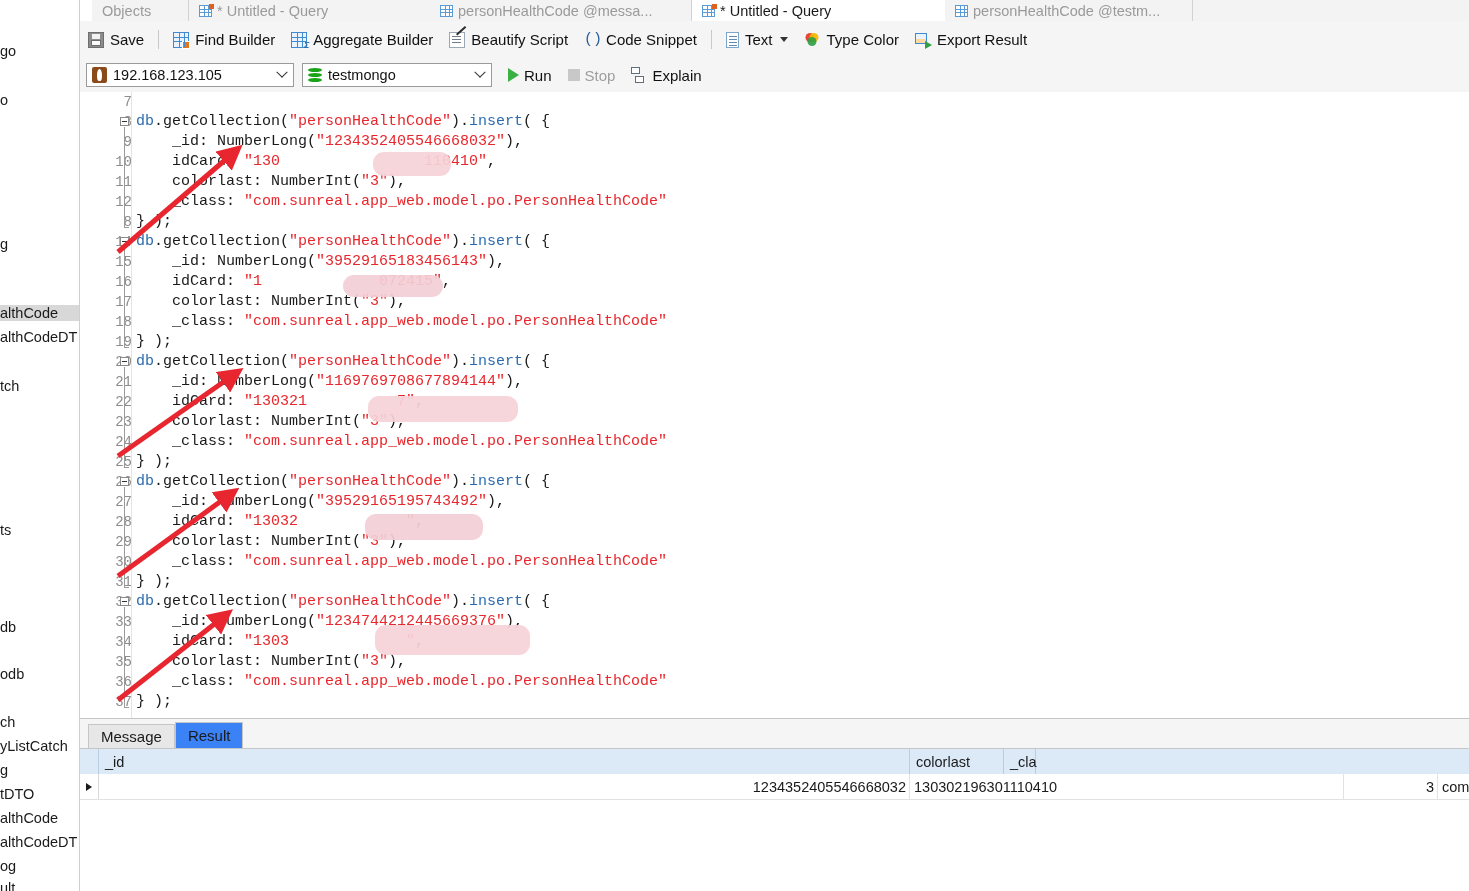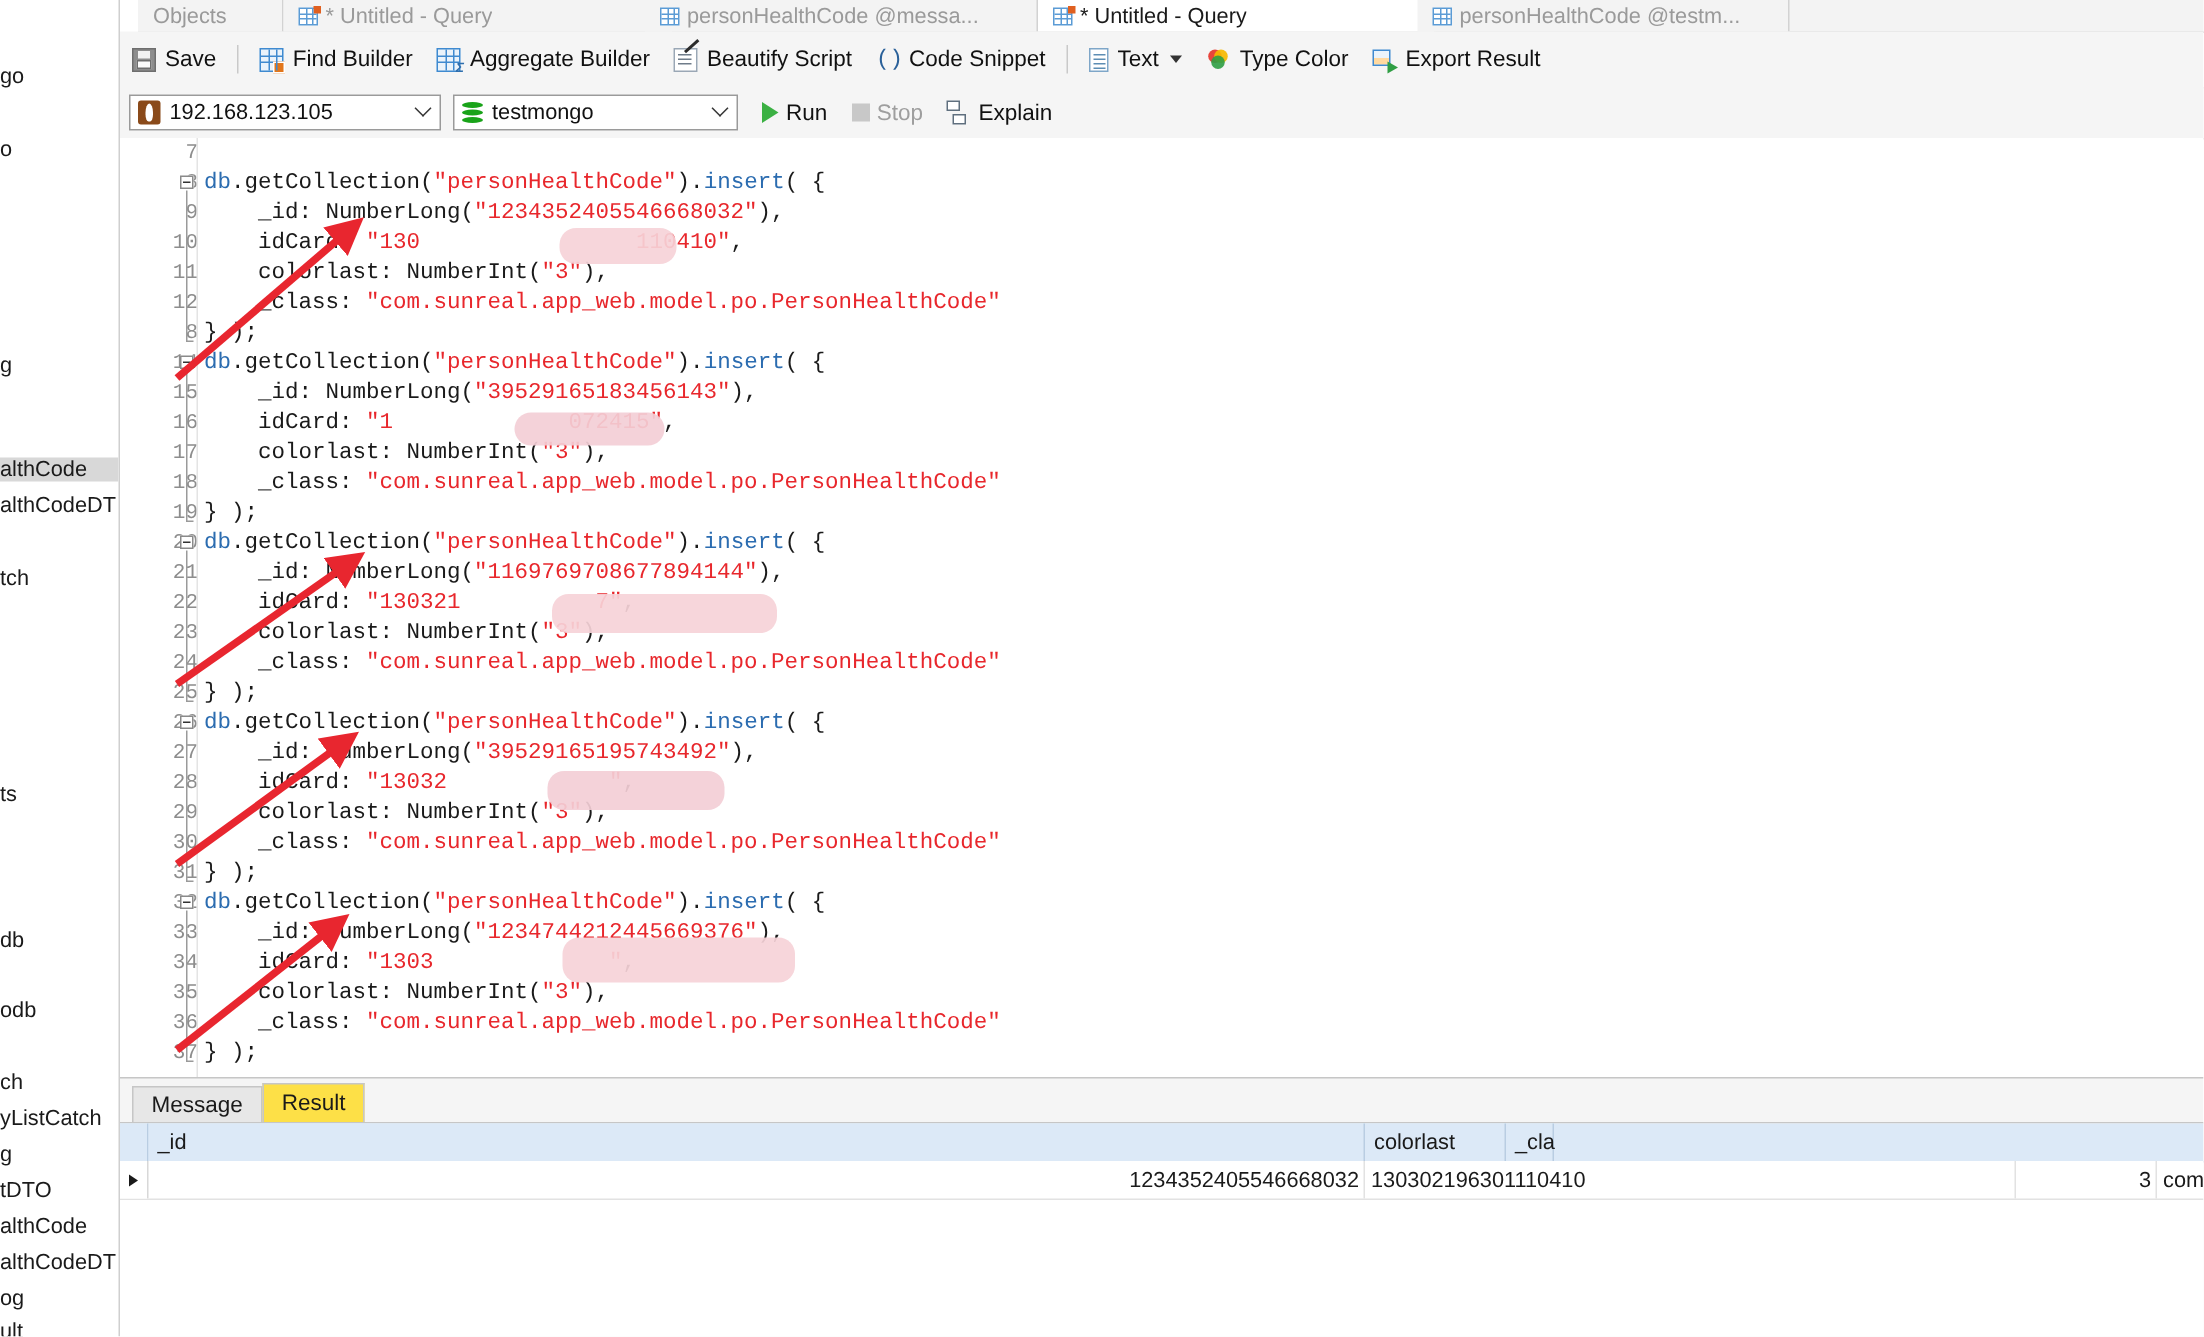--- a/index.html
+++ b/index.html
@@ -287,21 +287,21 @@
   #restabs {
     position: absolute; left: 0; top: 3px; height: 26px; display: flex;
     align-items: flex-end; padding-left: 8px;
   }
   .rtab {
     height: 24px; padding: 0 12px; font-size: 15px; color: #1a1a1a;
     display: flex; align-items: center;
     background: #e7e7e7; border: 1px solid #c6c6c6; border-bottom: none;
     box-sizing: border-box;
   }
-  .rtab.active { background: #fde047; height: 26px; }
+  .rtab.active { background: #3b82f6; height: 26px; }
   #gridwrap {
     position: absolute; left: 0; top: 29px; width: 1389px; height: 144px;
     background: #ffffff; border-top: 1px solid #c6c6c6;
   }
   #ghead {
     position: absolute; left: 0; top: 0; height: 25px; width: 1389px;
     display: flex; background: #dce9f7;
     border-bottom: 1px solid #b9cde2;
   }
   #ghead .gcorner {

